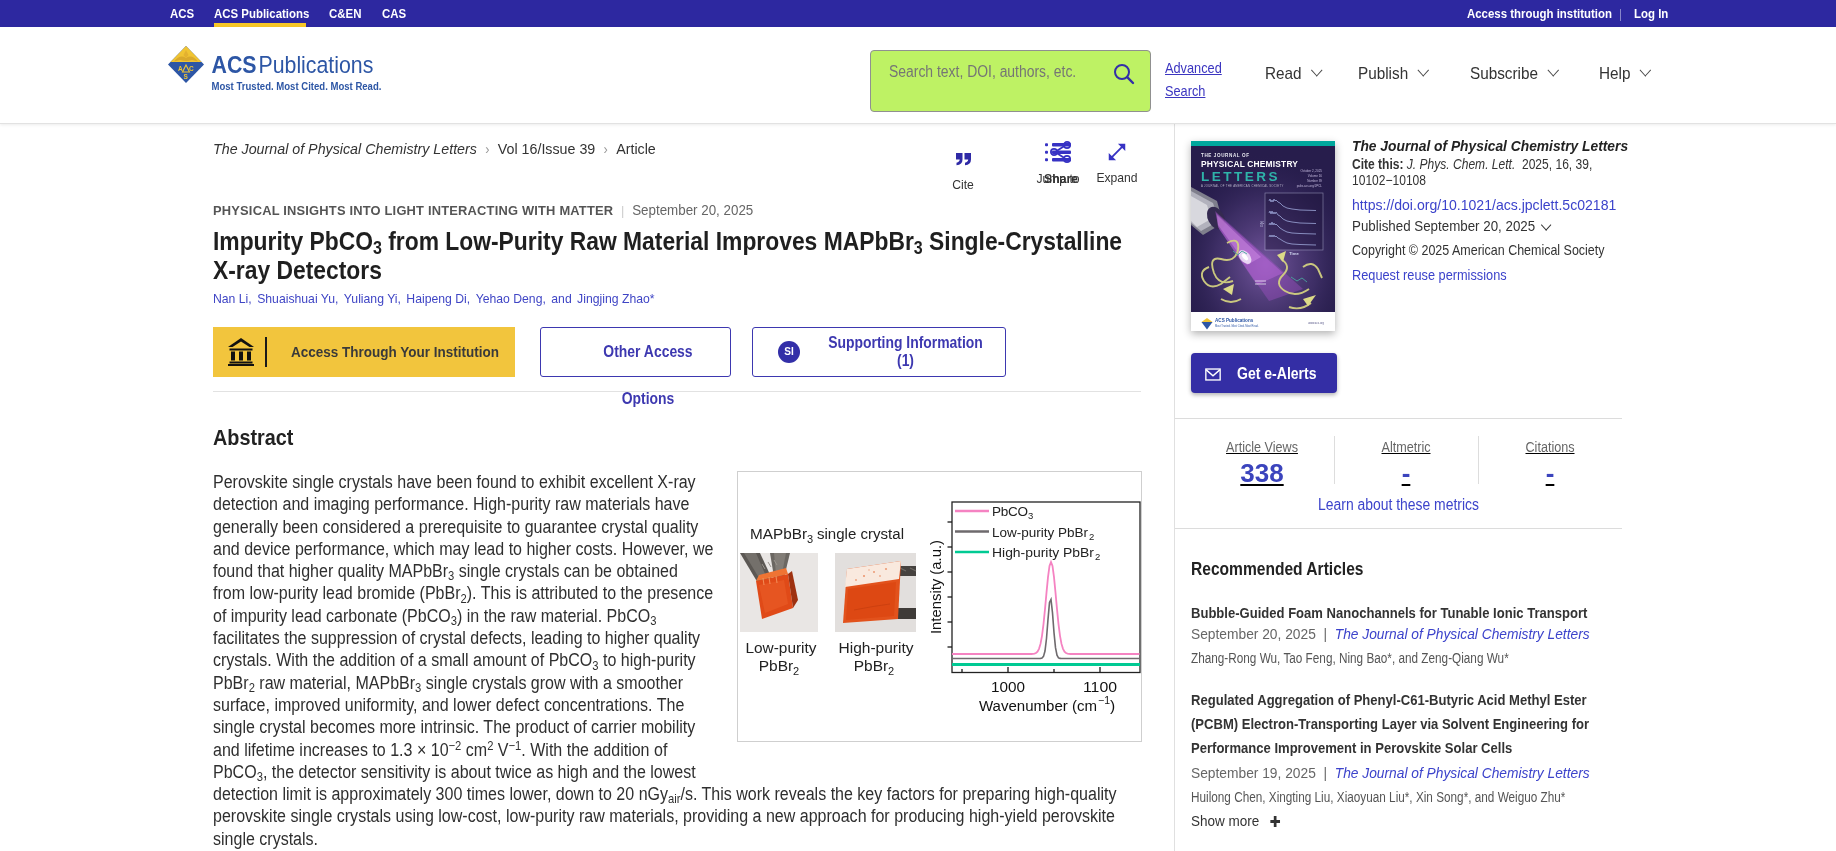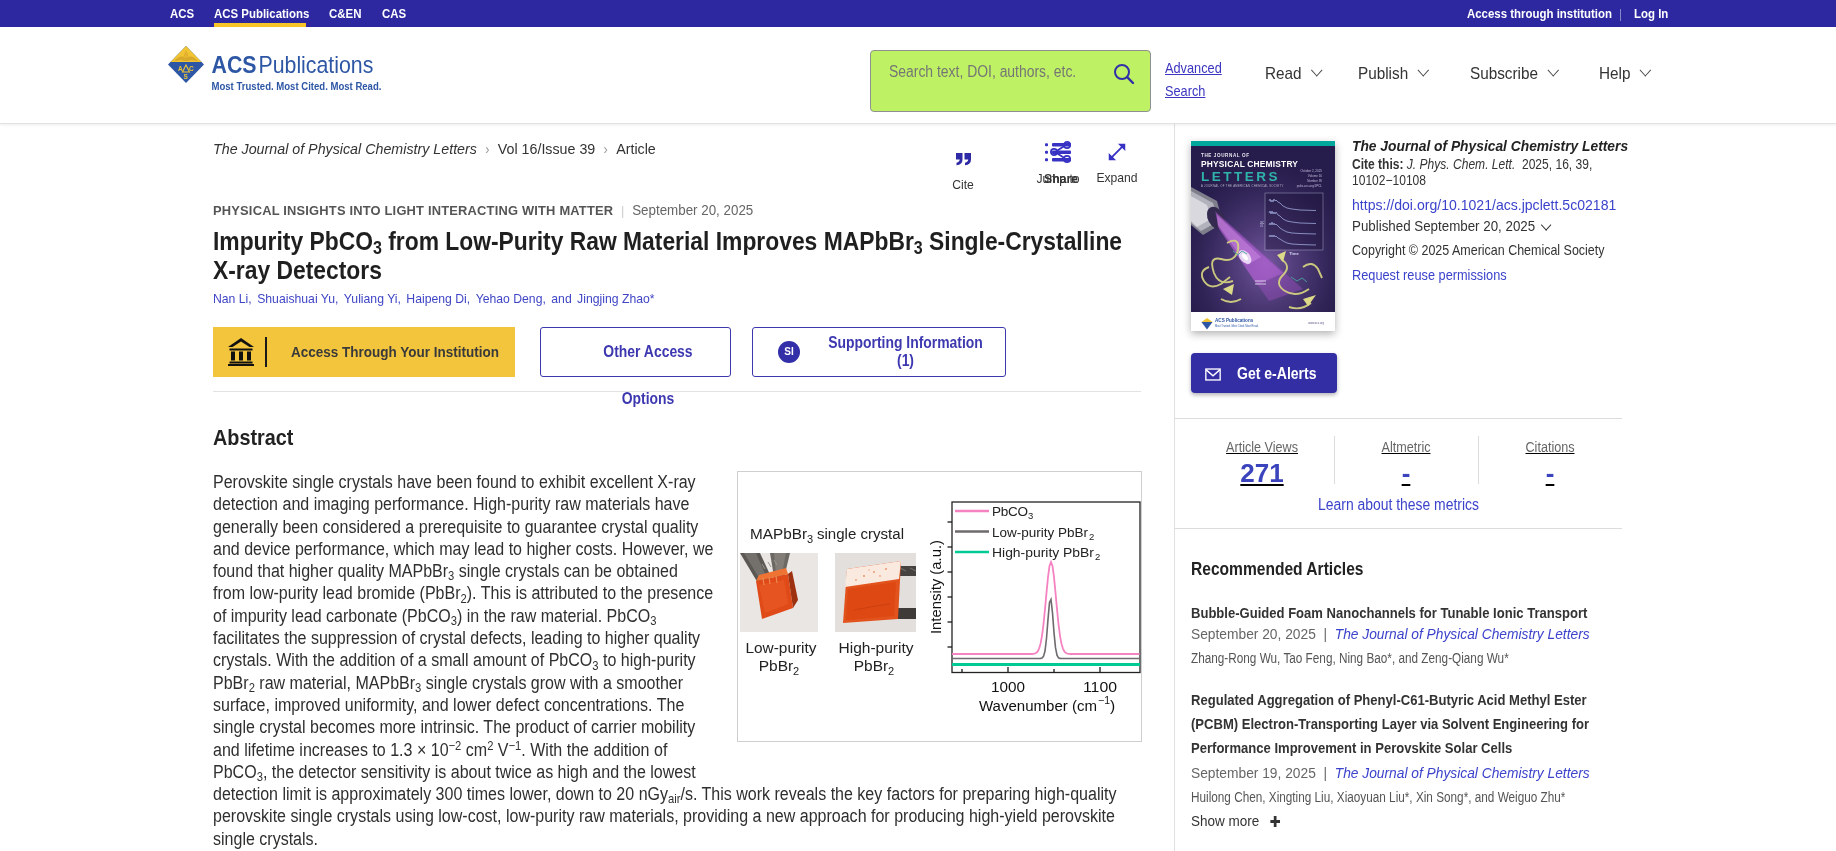--- a/index.html
+++ b/index.html
@@ -355,21 +355,21 @@
   <div class="smeta" style="top:218px; font-size:14.5px; transform:scaleX(.92);">Published September 20, 2025&nbsp;&nbsp;<span style="display:inline-block; width:8px; height:8px; border-right:1.6px solid #333; border-bottom:1.6px solid #333; transform:rotate(45deg); vertical-align:2px;"></span></div>
   <div class="smeta" style="top:242px; font-size:14.5px; transform:scaleX(.86);">Copyright © 2025 American Chemical Society</div>
   <div class="smeta" style="top:267px; font-size:14.5px; transform:scaleX(.88);"><a class="link">Request reuse permissions</a></div>
   <div class="ealerts"><svg style="vertical-align:-2px; margin-right:9px;" width="16" height="13" viewBox="0 0 19 15">
         <rect x="1" y="1" width="17" height="13" fill="none" stroke="#fff" stroke-width="1.6"></rect>
         <polyline points="1.5,2 9.5,9 17.5,2" fill="none" stroke="#fff" stroke-width="1.6"></polyline>
       </svg><span style="display:inline-block; transform:scaleX(.85); font-size:16.5px;">Get e-Alerts</span></div>
   <div class="sdiv" style="top:418px;"></div>
   <div class="metric" style="left:1197px; top:439px;">
       <div class="ml">Article Views</div>
-      <div class="mv">271</div>
+      <div class="mv">338</div>
     </div>
   <div class="metric" style="left:1341px; top:439px;">
       <div class="ml">Altmetric</div>
       <div class="mv">-</div>
     </div>
   <div class="metric" style="left:1485px; top:439px;">
       <div class="ml">Citations</div>
       <div class="mv">-</div>
     </div>
   <div class="mvd" style="left:1334px;"></div>

